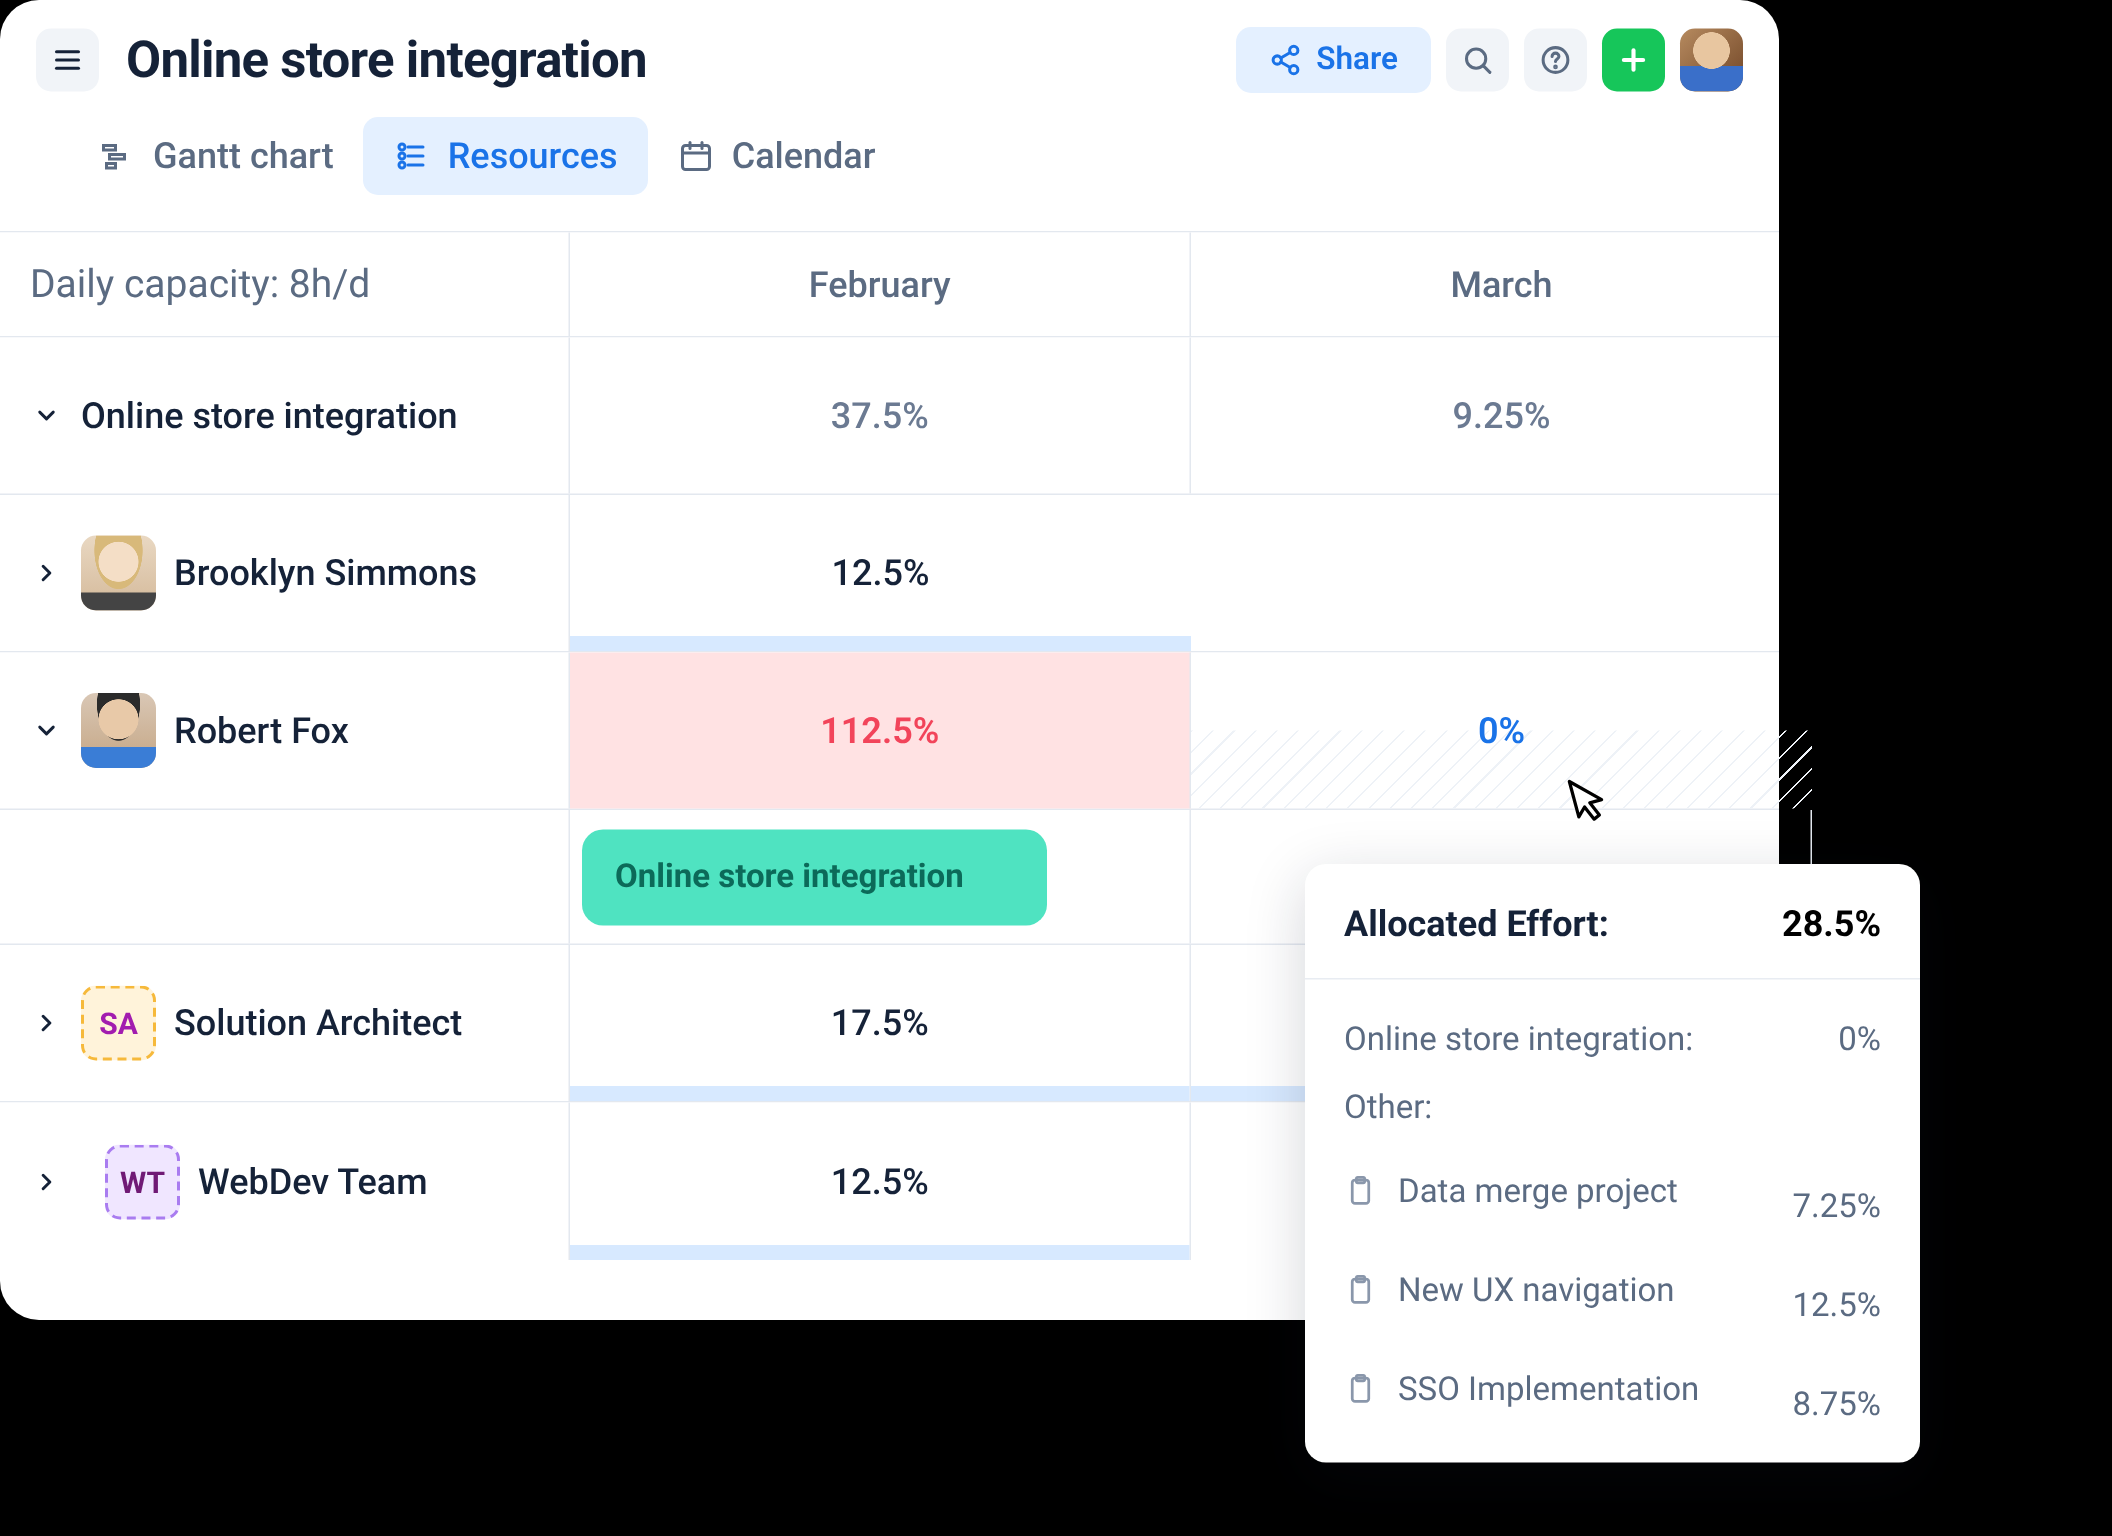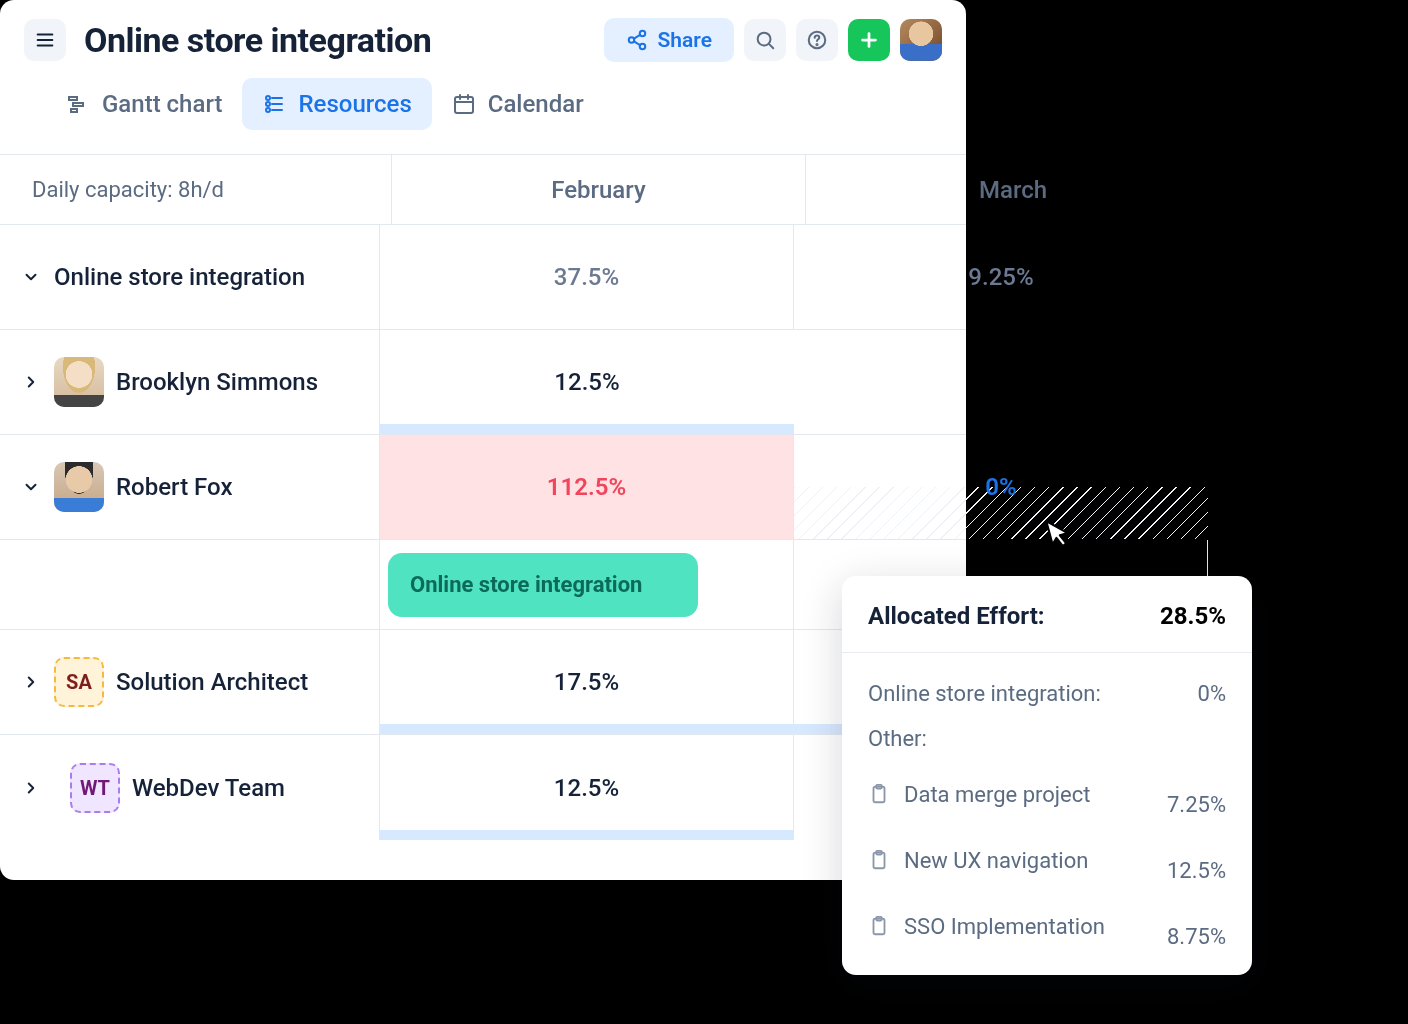--- a/index.html
+++ b/index.html
@@ -6,24 +6,24 @@
   body {
     font-family: -apple-system, BlinkMacSystemFont, "Segoe UI", Roboto, Helvetica, Arial, sans-serif;
     background: #000;
     width: 1408px;
     height: 1024px;
     position: relative;
   }
   .app {
     position: absolute;
     top: 0; left: 0;
-    width: 966px;
+    width: 1186px;
     height: 880px;
     background: #fff;
-    border-radius: 14px;
+    border-radius: 26px;
     overflow: visible;
     box-shadow: 0 6px 24px rgba(0,0,0,0.12);
   }
 
   
   .header {
     display: flex;
     align-items: center;
     padding: 18px 24px 8px 24px;
     gap: 18px;
@@ -126,21 +126,21 @@
     border-right: 1px solid #e3e8ef;
     display: flex; align-items: center; justify-content: center;
     font-size: 24px;
     color: #152238;
     font-weight: 500;
     position: relative;
   }
   .cell:last-child { border-right: none; }
 
   .head-row { height: 70px; }
-  .head-row .cell-left { color: #5b6b82; font-size: 22px; margin-left: 12px; }
+  .head-row .cell-left { color: #5b6b82; font-size: 26px; }
   .head-row .cell { color: #5b6b82; font-weight: 500; font-size: 24px; }
 
   .data-row { height: 105px; }
   .sub-row { height: 90px; }
 
   .chevron {
     width: 22px; height: 22px;
     display: flex; align-items: center; justify-content: center;
     color: #152238;
   }
@@ -169,21 +169,21 @@
     background-size: 100% 100%,100% 100%,100% 28%;
     background-position:0 0,0 0,0 100%;
     background-repeat:no-repeat;
   }
   .chip {
     width: 50px; height: 50px; border-radius: 10px;
     display:flex; align-items:center; justify-content:center;
     font-size: 20px; font-weight: 700;
     border: 2px dashed;
   }
-  .chip.sa { border-color:#f6b93b; background:#fff3da; color:#7f1d1d; }
+  .chip.sa { border-color:#f6b93b; background:#fff3da; color:#a21caf; }
   .chip.wt { border-color:#a97cf0; background:#f0e6ff; color:#701a75;margin-left:16px; }
   .overload { background: #ffe2e3; }
   .overload-text { color: #f2445a; font-weight: 600; }
 
   .zero-text { color: #1a73e8; font-weight: 600; }
 
   .pill {
     position: absolute;
     left: 388px;
     height: 64px;
@@ -202,21 +202,21 @@
     position: absolute;
     left: 1040px;
     top: 516px;
     z-index: 50;
     pointer-events: none;
   }
 
   
   .popover {
     position: absolute;
-    left: 842px;
+    left: 870px;
     top: 576px;
     width: 410px;
     background: #fff;
     border-radius: 14px;
     box-shadow: 0 10px 40px rgba(20,30,50,0.18);
     z-index: 40;
     padding-bottom: 16px;
   }
   .popover-head {
     display: flex; justify-content: space-between; align-items: center;

